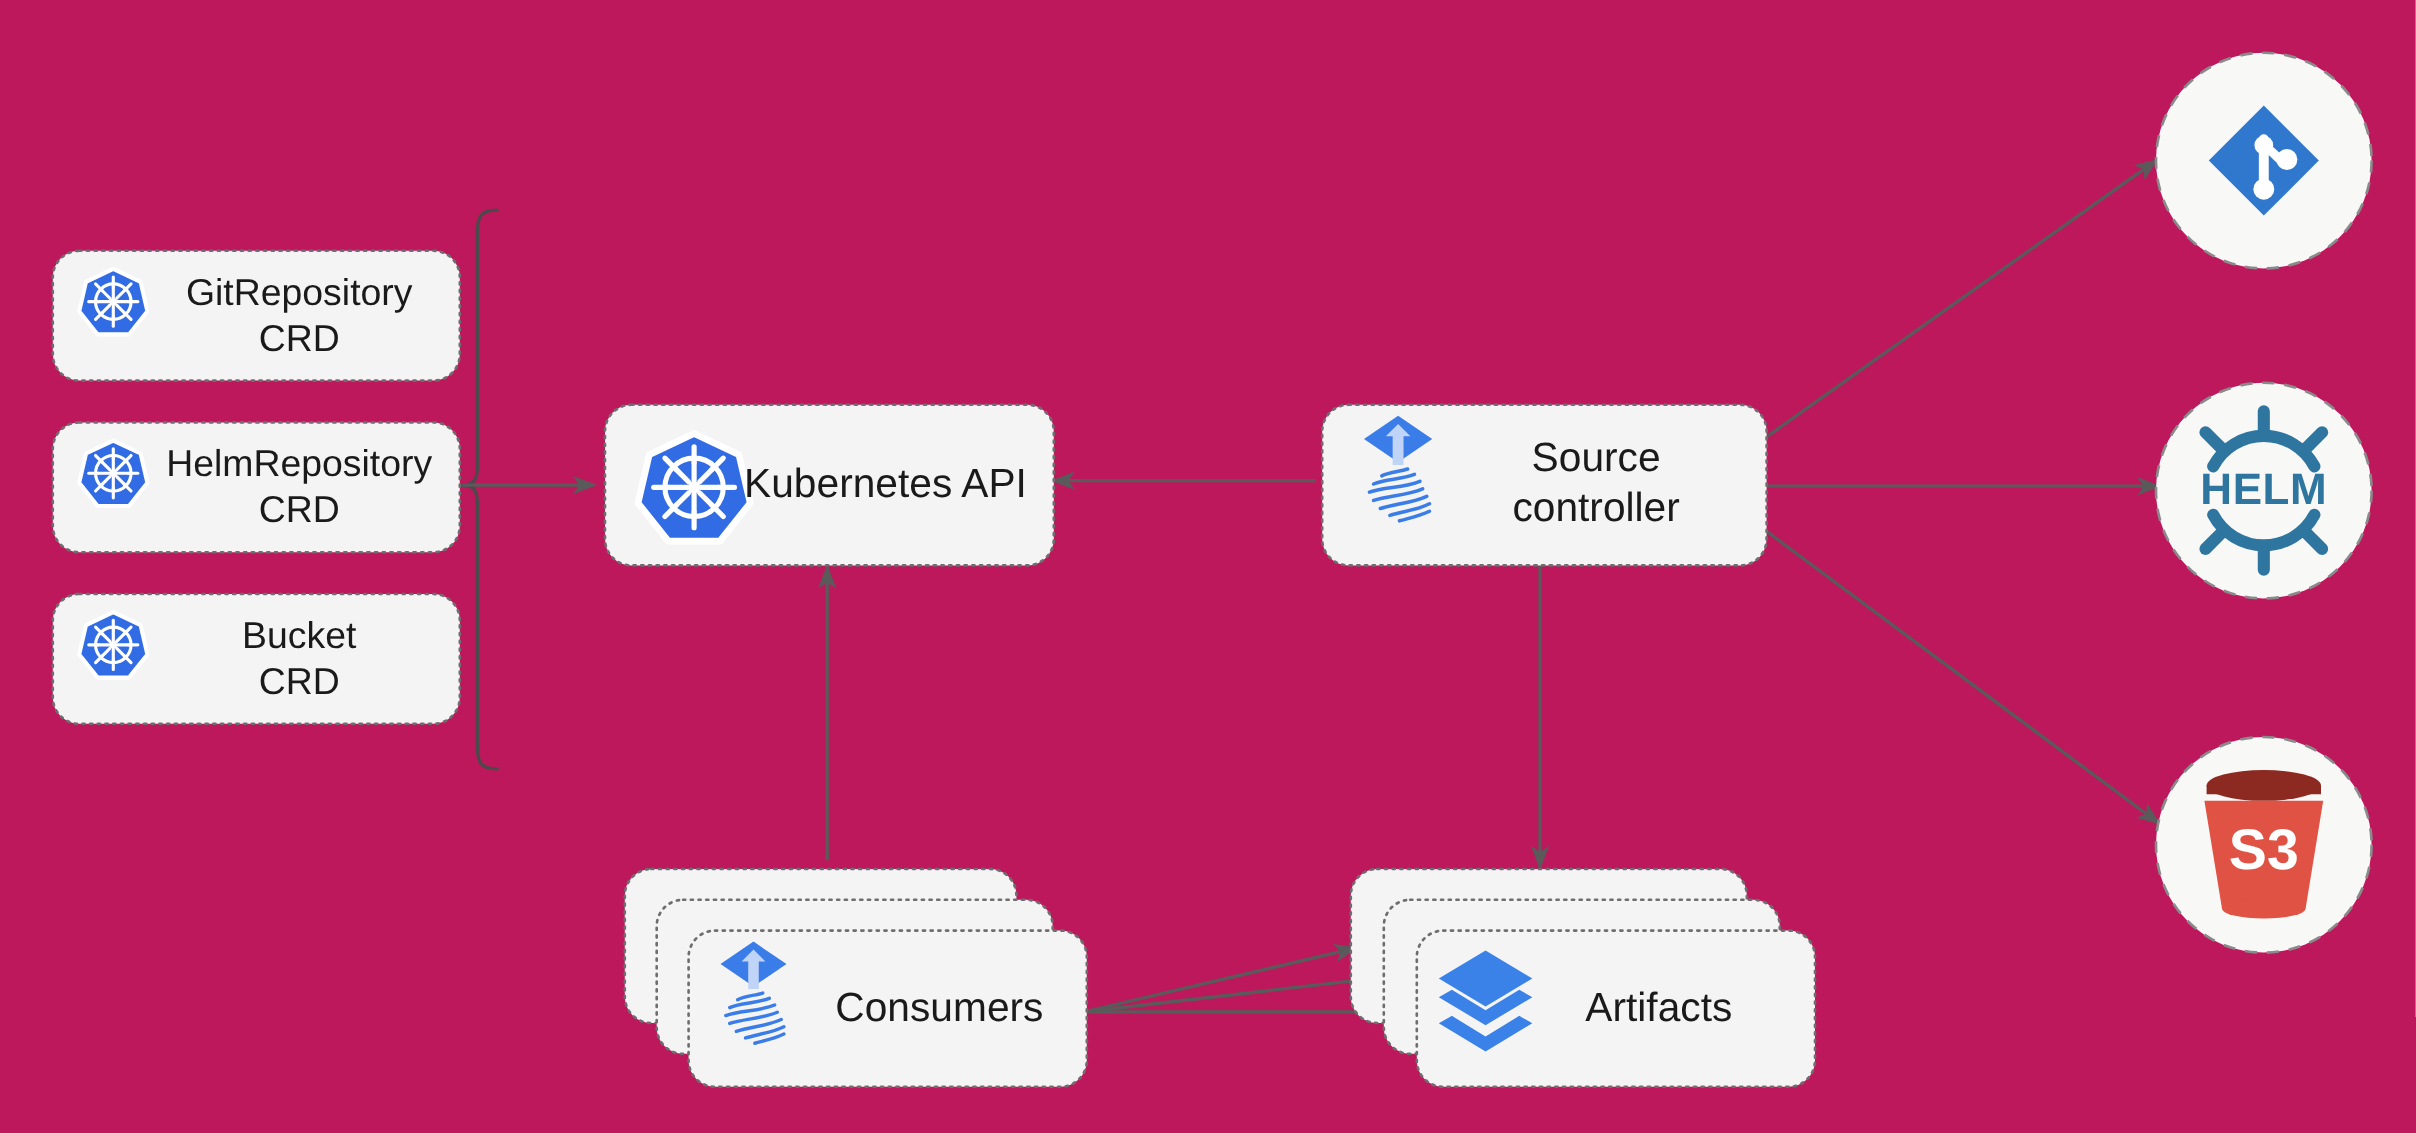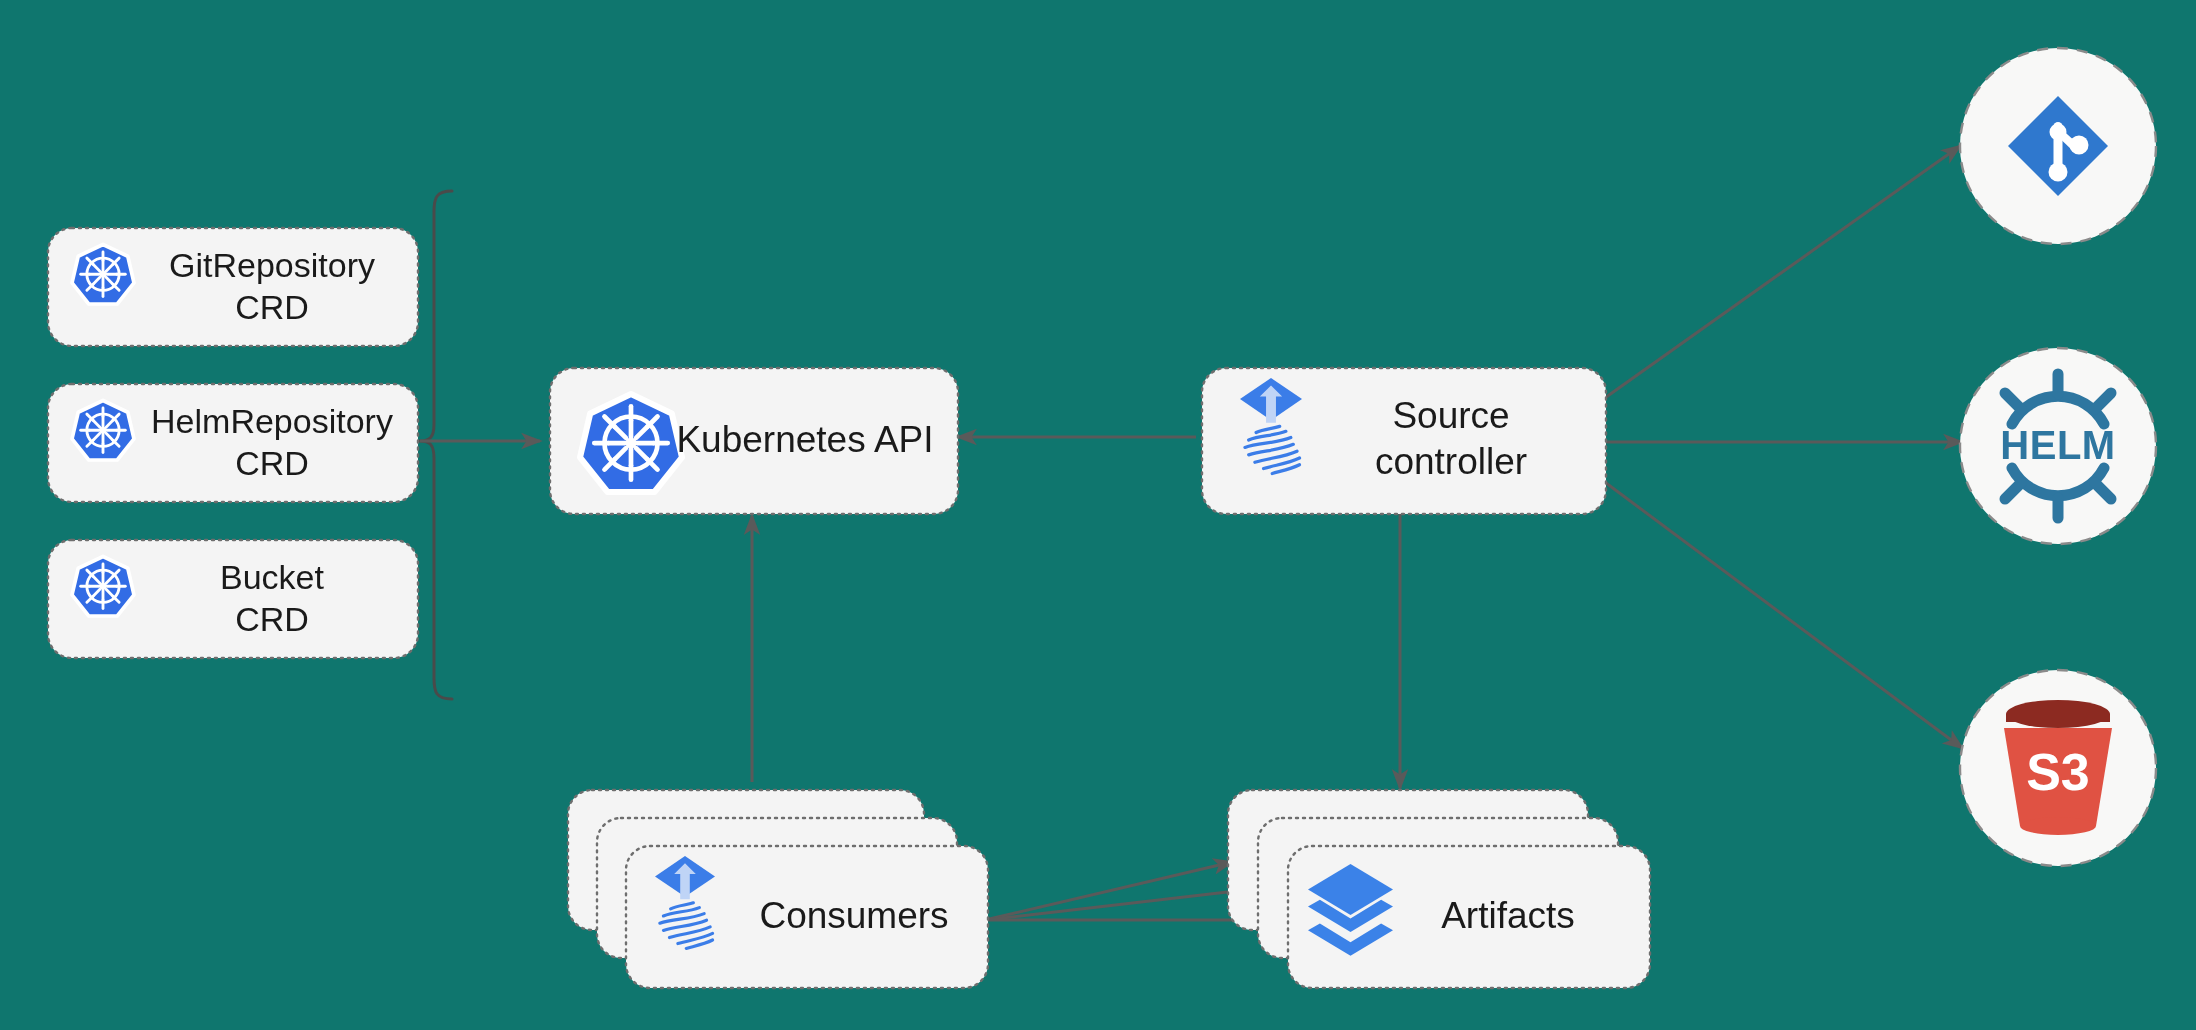--- a/index.html
+++ b/index.html
@@ -1,21 +1,21 @@
 <!DOCTYPE html>
 <html><head>
 <meta charset="utf-8">
 <style>
   html,body{margin:0;padding:0;background:#ffffff;}
   body{
     width:2196px;height:1030px;overflow:hidden;
     font-family:"Liberation Sans","DejaVu Sans",sans-serif;
     -webkit-font-smoothing:antialiased;
   }
-  #stage{position:relative;width:2196px;height:1030px;background:#0f766e;}
+  #stage{position:relative;width:2196px;height:1030px;background:#be185d;}
   svg.layer{position:absolute;left:0;top:0;width:2196px;height:1030px;}
   .node-label{
     fill:#1a1a1a;font-family:"Liberation Sans","DejaVu Sans",sans-serif;
     font-size:34px;text-anchor:middle;dominant-baseline:middle;
   }
   .box-fill{fill:#f4f4f4;}
   .box-stroke{stroke:#6e6e6e;stroke-width:2.4;stroke-dasharray:2 5;stroke-linecap:round;fill:none;}
   .circ-fill{fill:#f8f8f7;}
   .circ-stroke{stroke:#8a8a8a;stroke-width:2.4;stroke-dasharray:11 9;fill:none;}
   .edge{stroke:#5a5a5a;stroke-width:3;fill:none;}

